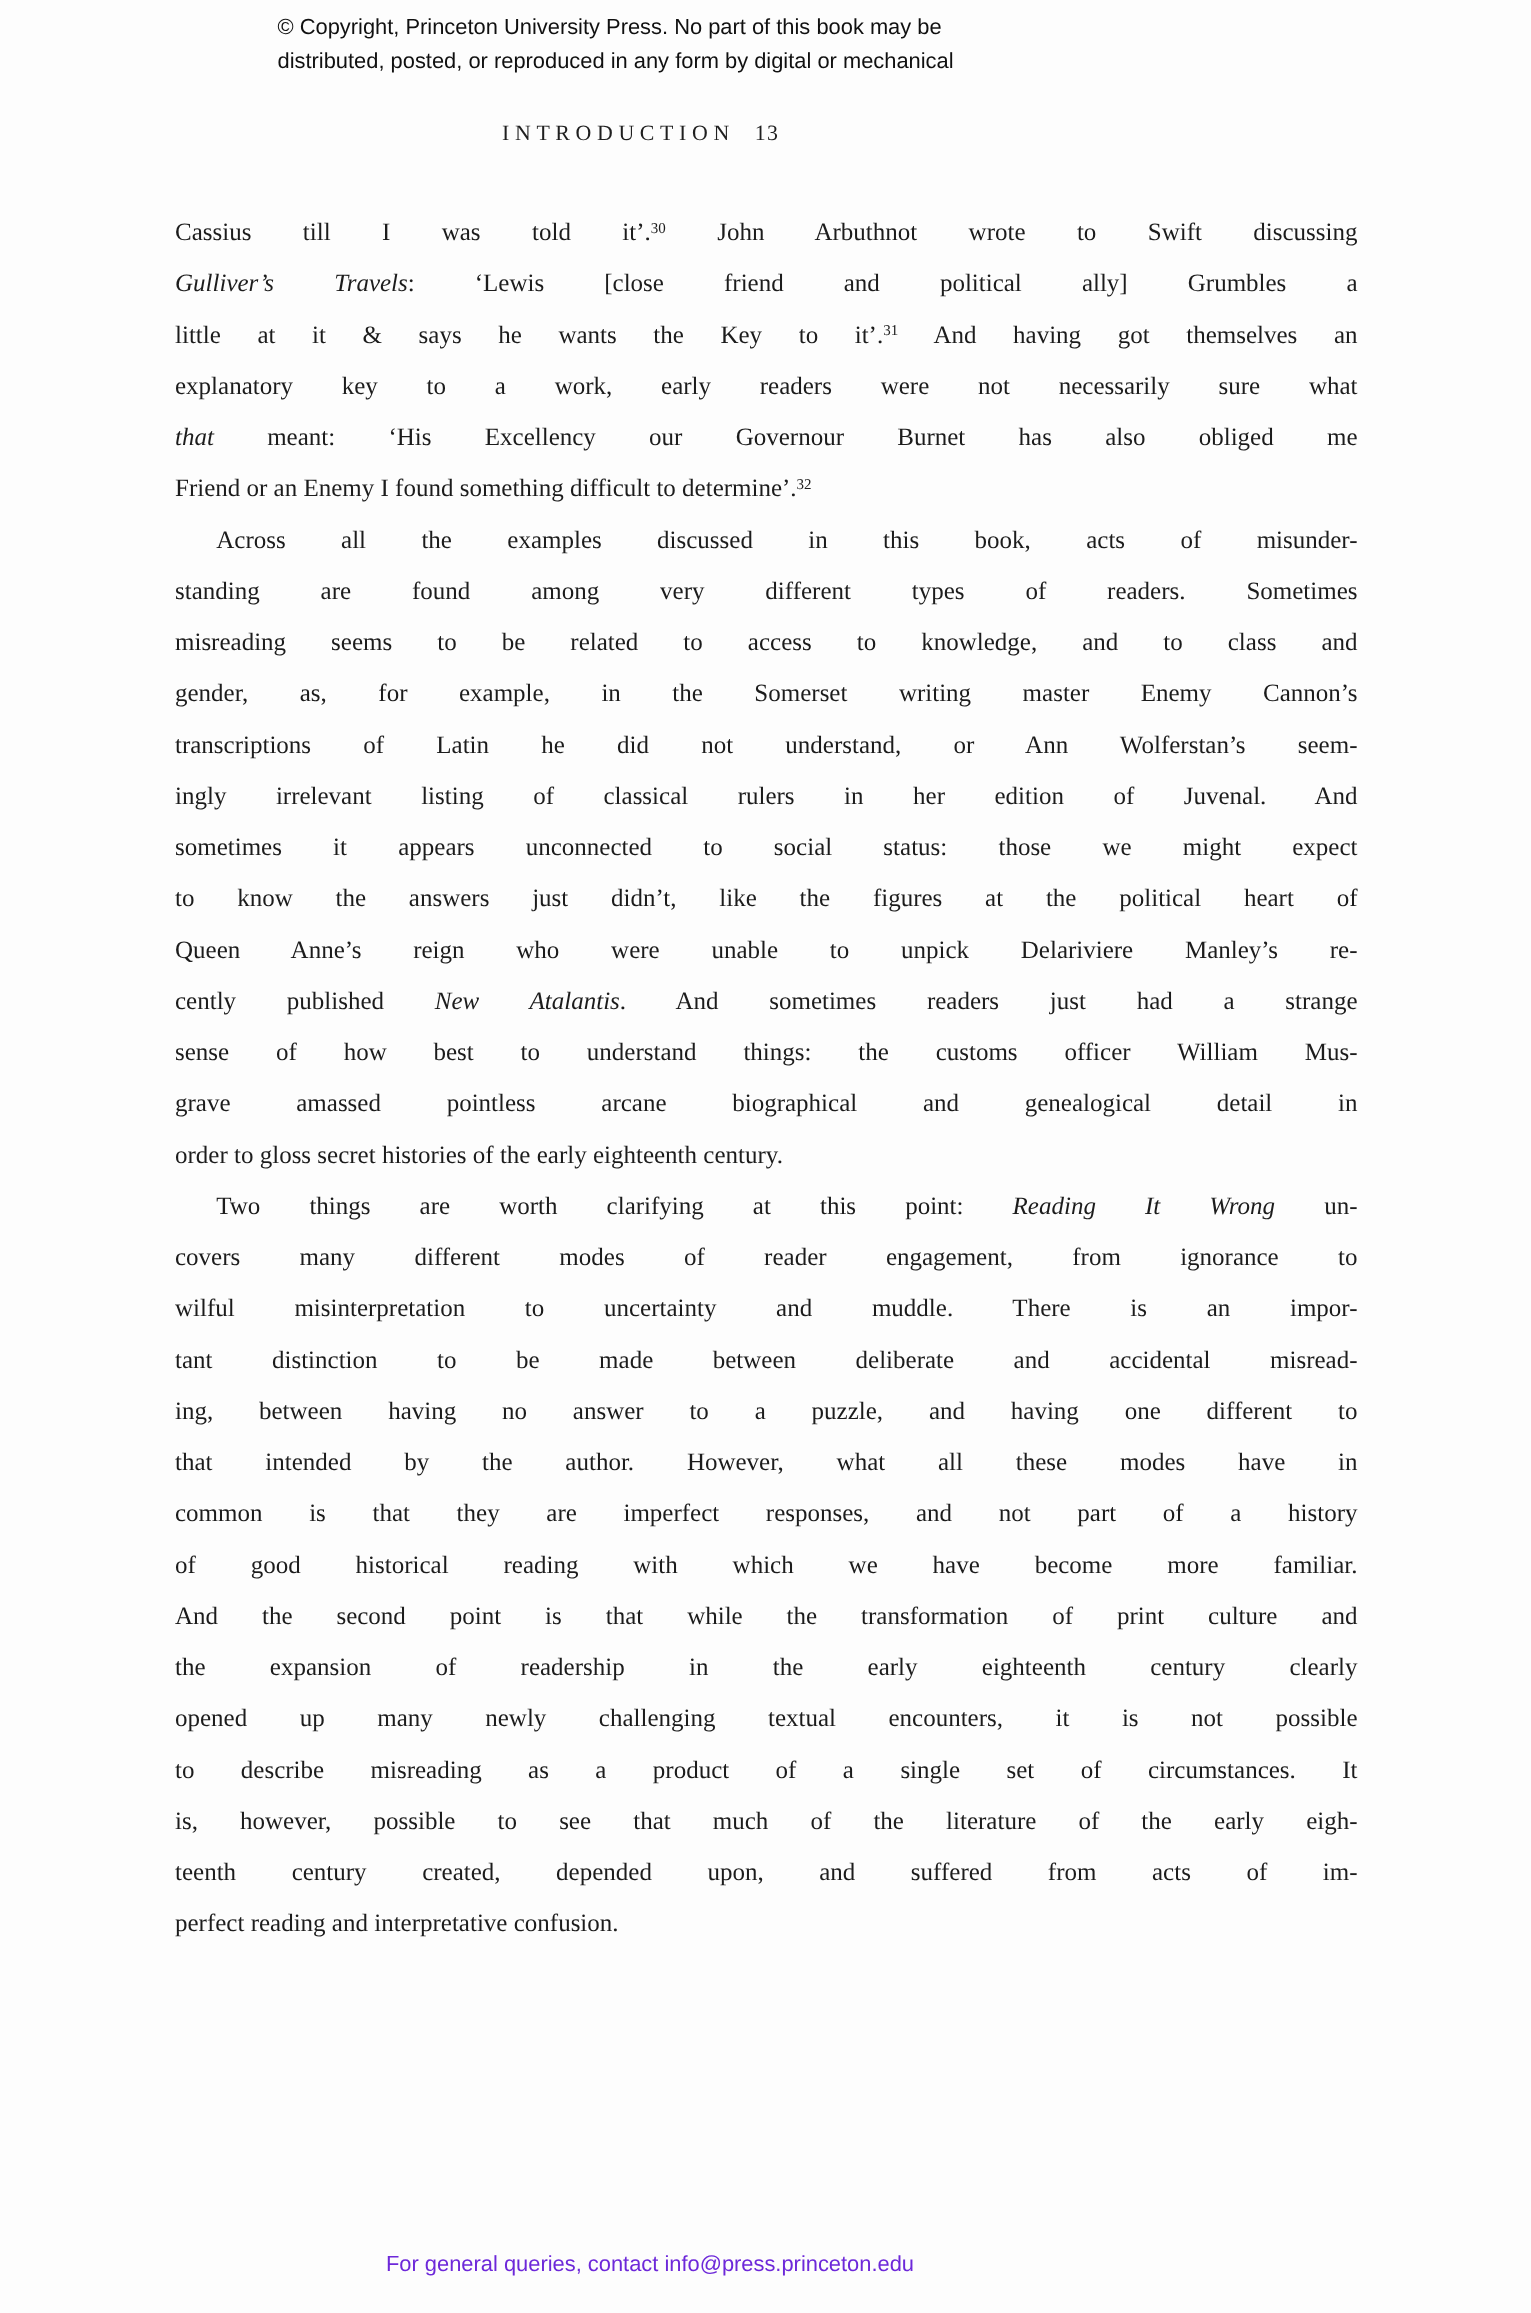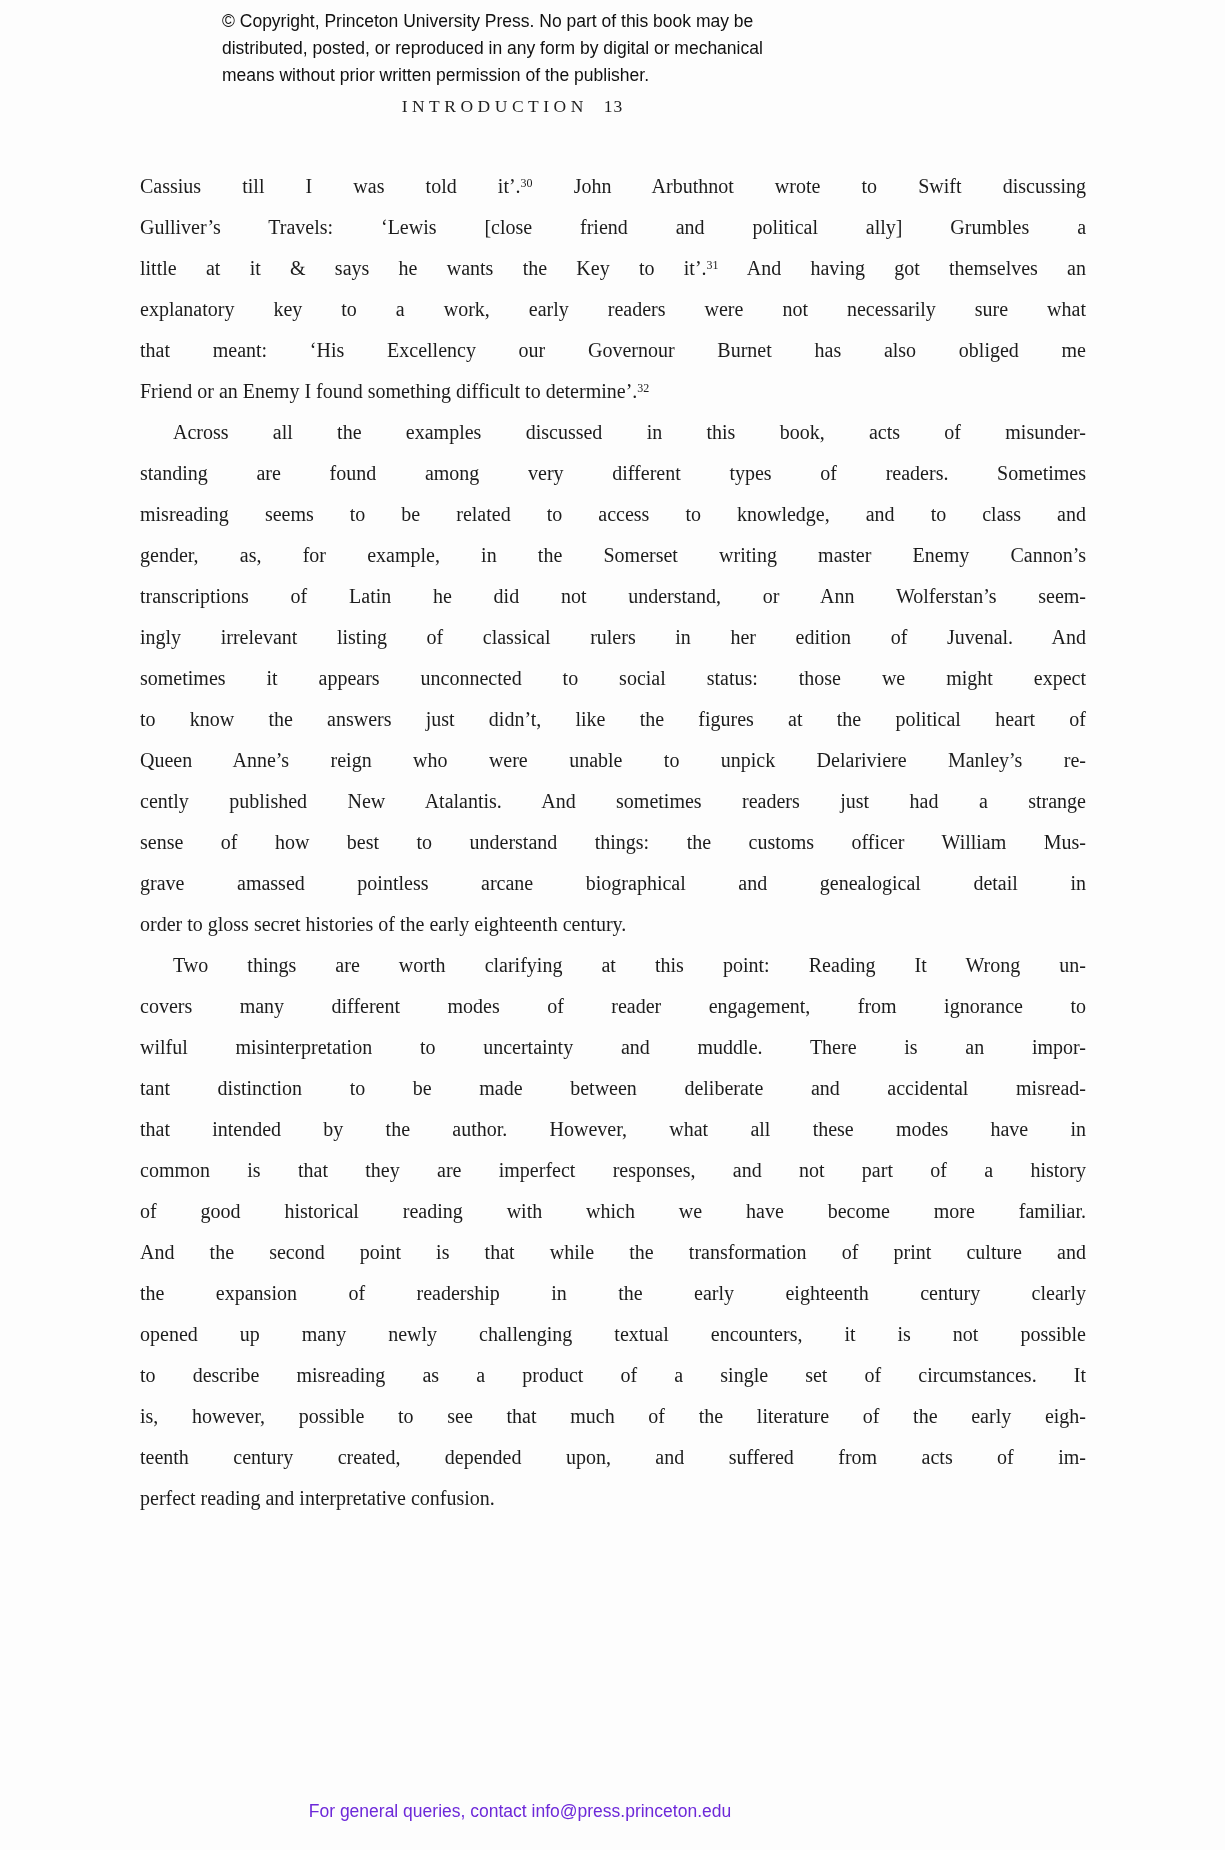--- a/index.html
+++ b/index.html
@@ -33,41 +33,40 @@
     color:#1c1c1c;
   }
   .line {
     height:41px;
     text-align:justify;
     text-align-last:justify;
     white-space:nowrap;
   }
   .line.last { text-align-last:left; }
   .line.indent { padding-left:33px; }
-  .it { }
+  .it { font-style:italic; }
   .sup {
     font-size:0.6em;
     position:relative; top:-0.5em;
     letter-spacing:0;
   }
   .footer {
     position:absolute; left:140px; top:1801px; width:760px;
     text-align:center;
     font-family:"Liberation Sans", sans-serif;
     font-size:17.5px;
     color:#6d28d9;
   }
 </style>
 </head>
 <body>
 
 <div class="copyright">
   <div>© Copyright, Princeton University Press. No part of this book may be</div>
   <div>distributed, posted, or reproduced in any form by digital or mechanical</div>
-  <div>means without prior written permission of the publisher.</div>
 </div>
 
 <div class="running-head">
   <span>INTRODUCTION</span><span class="pagenum">13</span>
 </div>
 
 <div class="body-text">
     <div class="line"><span>Cassius till I was told it’.</span><span class="sup">30</span><span> John Arbuthnot wrote to Swift discussing</span></div>
     <div class="line"><span class="it">Gulliver’s Travels</span><span>: ‘Lewis [close friend and political ally] Grumbles a</span></div>
     <div class="line"><span>little at it &amp; says he wants the Key to it’.</span><span class="sup">31</span><span> And having got themselves an</span></div>
@@ -84,20 +83,21 @@
     <div class="line"><span>to know the answers just didn’t, like the figures at the political heart of</span></div>
     <div class="line"><span>Queen Anne’s reign who were unable to unpick Delariviere Manley’s re-</span></div>
     <div class="line"><span>cently published </span><span class="it">New Atalantis</span><span>. And sometimes readers just had a strange</span></div>
     <div class="line"><span>sense of how best to understand things: the customs officer William Mus-</span></div>
     <div class="line"><span>grave amassed pointless arcane biographical and genealogical detail in</span></div>
     <div class="line last"><span>order to gloss secret histories of the early eighteenth century.</span></div>
     <div class="line indent"><span>Two things are worth clarifying at this point: </span><span class="it">Reading It Wrong</span><span> un-</span></div>
     <div class="line"><span>covers many different modes of reader engagement, from ignorance to</span></div>
     <div class="line"><span>wilful misinterpretation to uncertainty and muddle. There is an impor-</span></div>
     <div class="line"><span>tant distinction to be made between deliberate and accidental misread-</span></div>
+    <div class="line"><span>ing, between having no answer to a puzzle, and having one different to</span></div>
     <div class="line"><span>that intended by the author. However, what all these modes have in</span></div>
     <div class="line"><span>common is that they are imperfect responses, and not part of a history</span></div>
     <div class="line"><span>of good historical reading with which we have become more familiar.</span></div>
     <div class="line"><span>And the second point is that while the transformation of print culture and</span></div>
     <div class="line"><span>the expansion of readership in the early eighteenth century clearly</span></div>
     <div class="line"><span>opened up many newly challenging textual encounters, it is not possible</span></div>
     <div class="line"><span>to describe misreading as a product of a single set of circumstances. It</span></div>
     <div class="line"><span>is, however, possible to see that much of the literature of the early eigh-</span></div>
     <div class="line"><span>teenth century created, depended upon, and suffered from acts of im-</span></div>
     <div class="line last"><span>perfect reading and interpretative confusion.</span></div>

